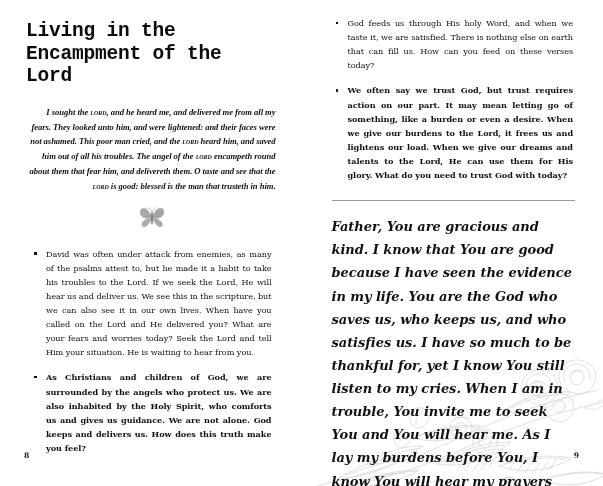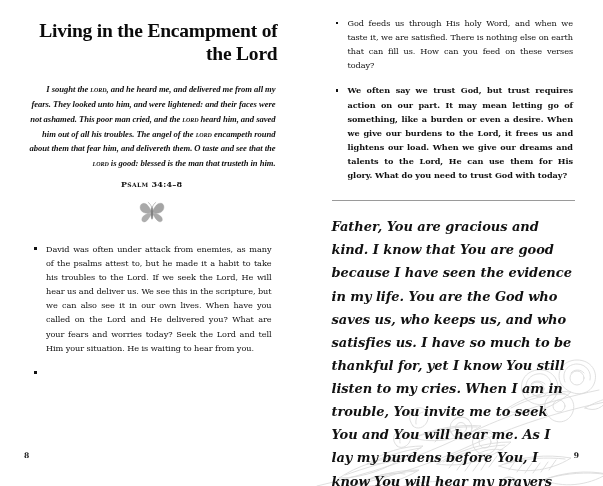--- a/index.html
+++ b/index.html
@@ -29,25 +29,25 @@
     height: 486px;
     box-sizing: border-box;
     overflow: hidden;
   }
 
   .page-left  { padding: 14px 22px 0 24px; }
   .page-right { padding: 14px 22px 0 24px; }
 
   
   .title {
-    font-family: Liberation Serif, serif;
+    font-family: Liberation Mono, monospace;
     font-weight: 700;
     font-size: 19.5px;
     line-height: 1.16;
-    text-align: right;
+    text-align: left;
     letter-spacing: -0.2px;
     color: #0b0b0b;
     margin: 6px 0 0 0;
     padding: 0 2px;
   }
 
   
   .scripture {
     font-family: Liberation Serif, serif;
     font-style: italic;
@@ -167,21 +167,20 @@
 <div class="spread">
 
   <div class="page page-left">
 
     <h1 class="title">Living in the Encampment of the Lord</h1>
 
     <div class="scripture">
       <span>I sought the </span><span class="sc">Lord</span><span>, and he heard me, and delivered me from all my fears. They looked unto him, and were lightened: and their faces were not ashamed. This poor man cried, and the </span><span class="sc">Lord</span><span> heard him, and saved him out of all his troubles. The angel of the </span><span class="sc">Lord</span><span> encampeth round about them that fear him, and delivereth them. O taste and see that the </span><span class="sc">Lord</span><span> is good: blessed is the man that trusteth in him.</span>
     </div>
 
-    <div class="citation">Psalm 34:4–8</div>
 
     <div class="ornament">
       <span>
         <svg width="30" height="26" viewBox="0 0 30 26" aria-hidden="true">
           <g fill="#9b9b9b" stroke="#8d8d8d" stroke-width="0.4">
             <path d="M14.6 12.2 C12.4 6.5 9.4 3.0 6.2 3.4 C3.2 3.8 2.4 7.2 3.8 10.0 C5.1 12.6 8.6 13.4 11.0 13.2 Z" opacity="0.85"></path>
             <path d="M15.4 12.2 C17.5 6.0 21.1 2.6 24.2 3.3 C27.0 3.9 27.6 7.4 26.1 10.1 C24.7 12.7 21.2 13.5 18.9 13.3 Z" opacity="0.9"></path>
             <path d="M14.5 13.4 C12.6 17.5 10.2 21.3 7.6 21.9 C5.3 22.4 4.1 20.2 5.2 17.8 C6.3 15.4 9.8 13.7 12.2 13.3 Z" opacity="0.8"></path>
             <path d="M15.6 13.4 C17.6 17.6 20.4 21.5 22.9 21.8 C25.1 22.1 26.0 19.9 24.8 17.6 C23.6 15.3 20.1 13.7 17.8 13.3 Z" opacity="0.85"></path>
             <ellipse cx="15.0" cy="13.0" rx="1.05" ry="6.3" fill="#7f7f7f"></ellipse>
@@ -192,20 +191,21 @@
       </span>
     </div>
 
     <ul class="points left-list">
       <li>
         <span class="bullet"></span>
         <span>David was often under attack from enemies, as many of the psalms attest to, but he made it a habit to take his troubles to the Lord. If we seek the Lord, He will hear us and deliver us. We see this in the scripture, but we can also see it in our own lives. When have you called on the Lord and He delivered you? What are your fears and worries today? Seek the Lord and tell Him your situation. He is waiting to hear from you.</span>
       </li>
       <li>
         <span class="bullet"></span>
+        <span>As Christians and children of God, we are surrounded by the angels who protect us. We are also inhabited by the Holy Spirit, who comforts us and gives us guidance. We are not alone. God keeps and delivers us. How does this truth make you feel?</span>
       </li>
     </ul>
 
     <div class="folio folio-left">8</div>
   </div>
 
   <div class="page page-right">
 
     <ul class="points right-list">
       <li>

